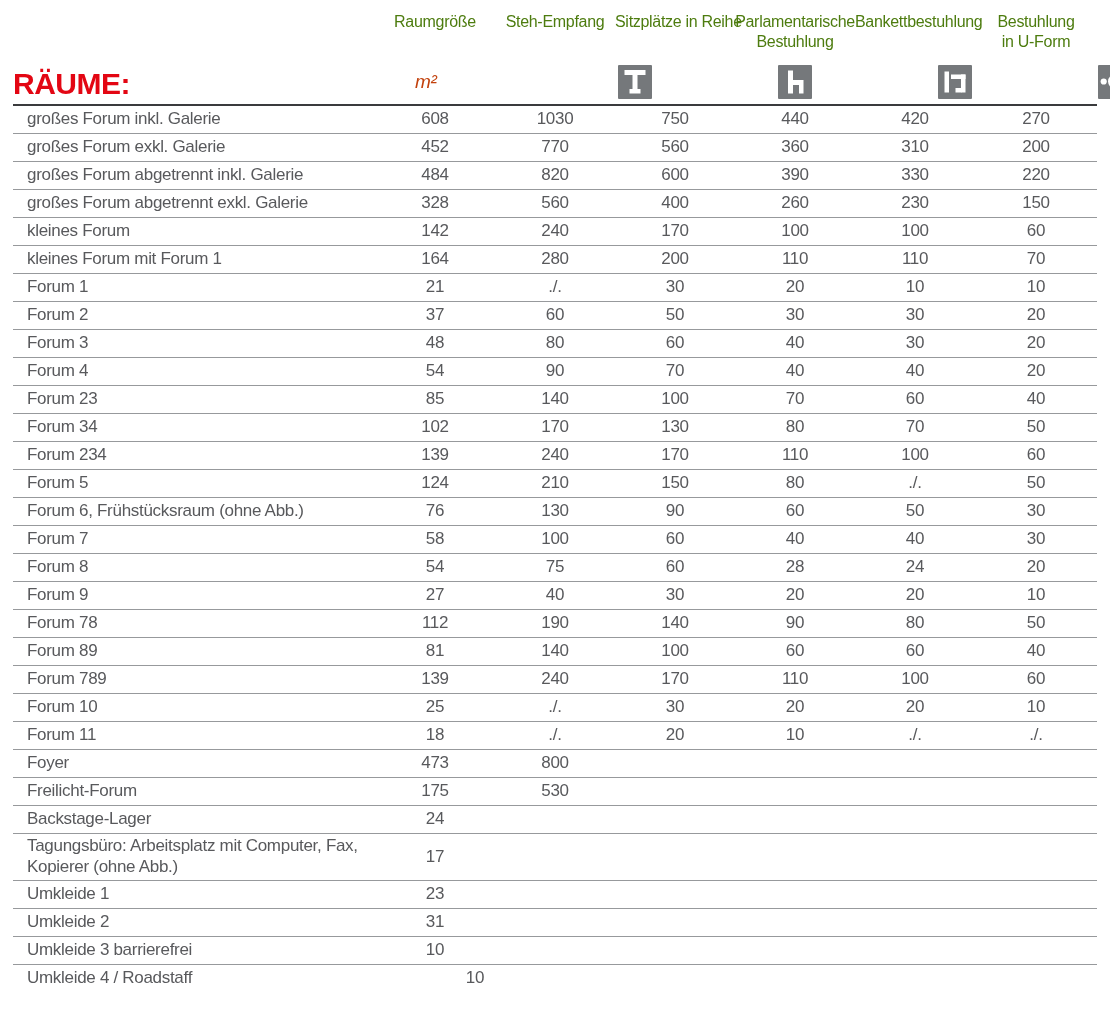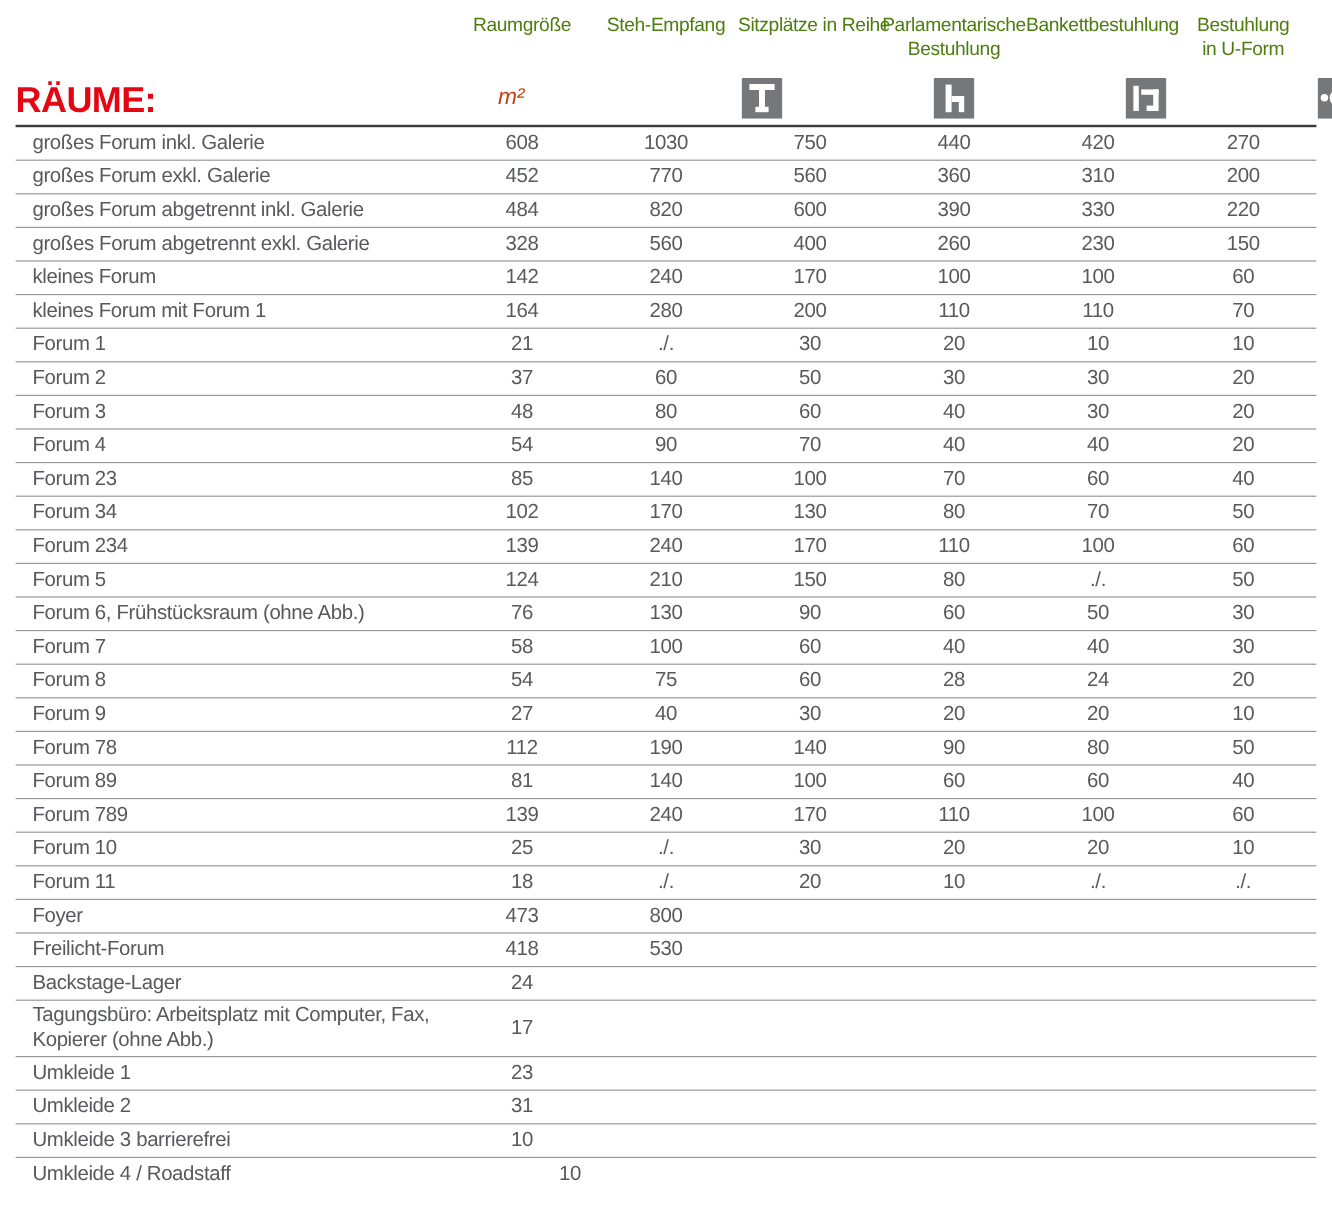--- a/index.html
+++ b/index.html
@@ -332,21 +332,21 @@
         <div class="cell label">Foyer</div>
         <div class="cell value">473</div>
         <div class="cell value">800</div>
         <div class="cell value"></div>
         <div class="cell value"></div>
         <div class="cell value"></div>
         <div class="cell value"></div>
       </div>
       <div class="grid row">
         <div class="cell label">Freilicht-Forum</div>
-        <div class="cell value">418</div>
+        <div class="cell value">175</div>
         <div class="cell value">530</div>
         <div class="cell value"></div>
         <div class="cell value"></div>
         <div class="cell value"></div>
         <div class="cell value"></div>
       </div>
       <div class="grid row">
         <div class="cell label">Backstage-Lager</div>
         <div class="cell value">24</div>
         <div class="cell value"></div>

